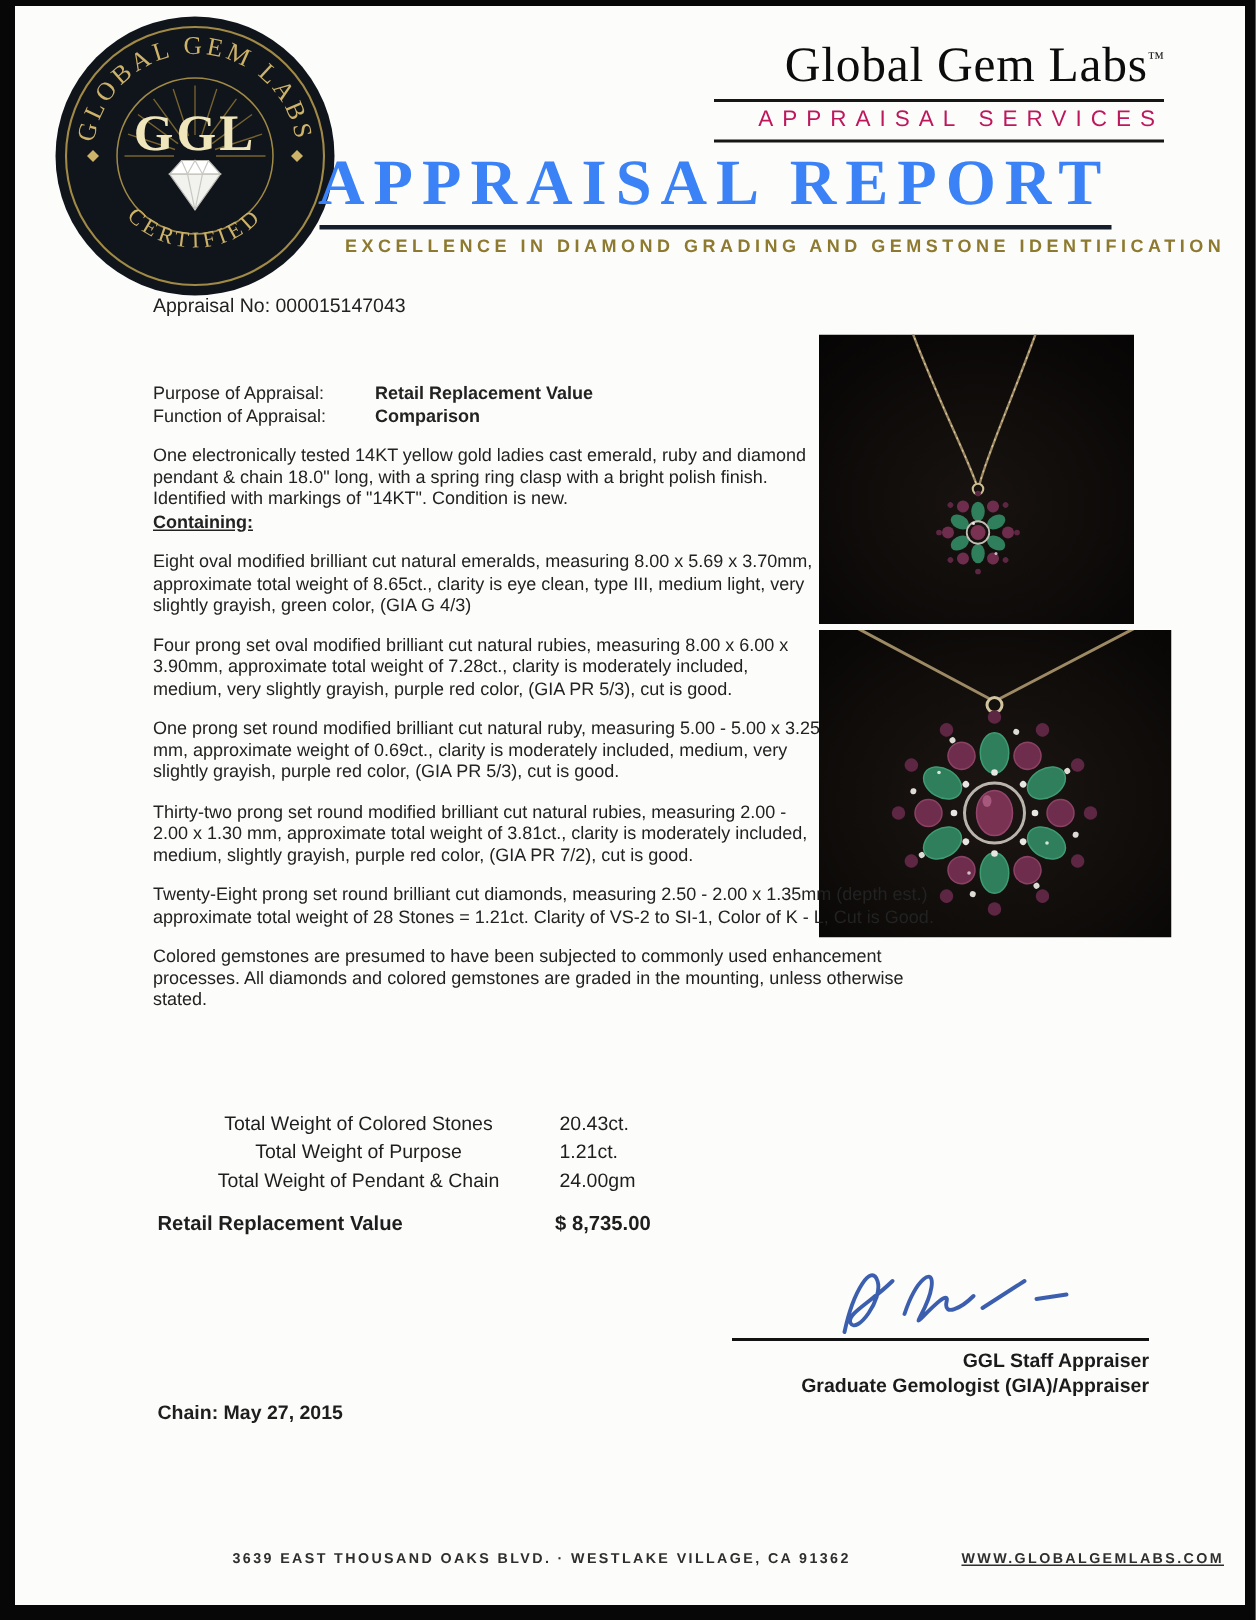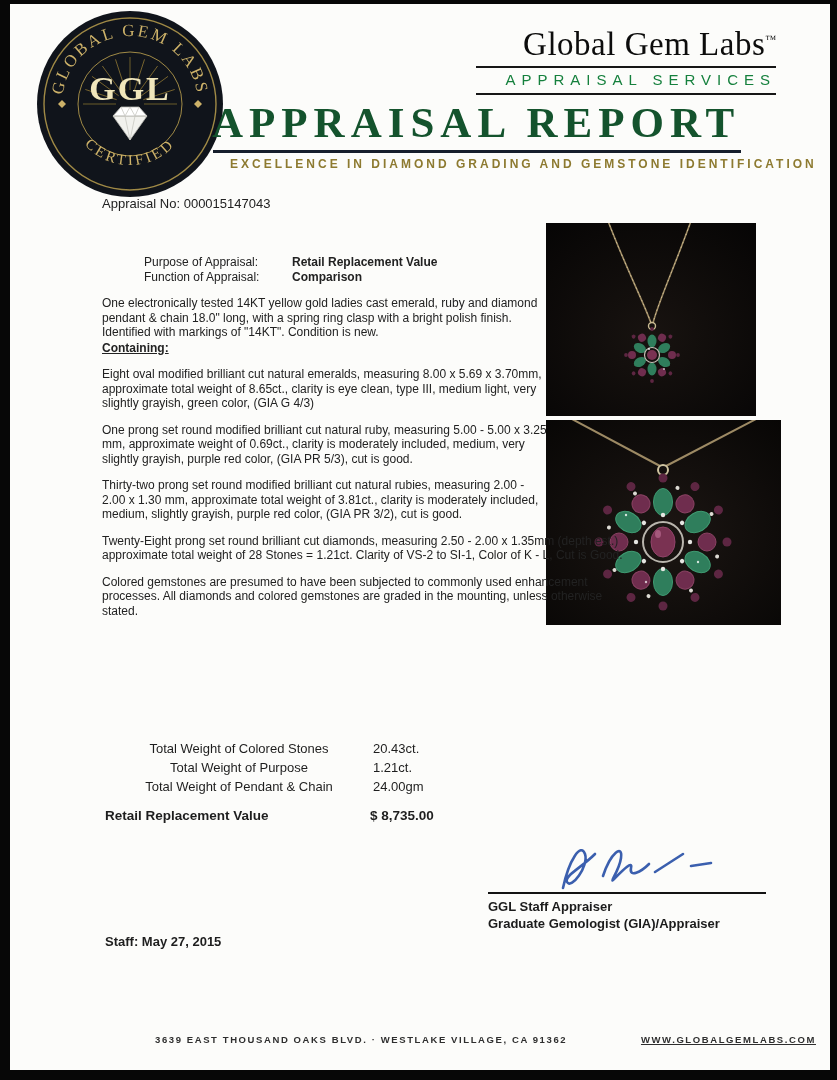--- a/index.html
+++ b/index.html
@@ -16,56 +16,56 @@
     font-family:"Liberation Sans", sans-serif;
     color:#1e1e1e;
     overflow:hidden;
   }
   
   .seal { position:absolute; left:26px; top:6px; }
   .brand { position:absolute; left:466px; top:22px; width:300px; text-align:right; }
   .brand-name { font-family:"Liberation Serif", serif; font-size:33px; color:#0c0c0c; white-space:nowrap; letter-spacing:.5px; }
   .brand-name sup { font-size:11px; letter-spacing:0; }
   .brand-rule { border-top:2px solid #161616; margin:3px 0 2px; height:0; }
-  .brand-sub { font-size:15px; letter-spacing:6px; color:#15803d; padding:1px 0 2px; white-space:nowrap; }
+  .brand-sub { font-size:15px; letter-spacing:6px; color:#be185d; padding:1px 0 2px; white-space:nowrap; }
   .report-title {
     position:absolute; left:202px; top:94px;
     font-family:"Liberation Serif", serif; font-weight:bold;
-    font-size:43px; letter-spacing:6px; color:#14532d; white-space:nowrap;
+    font-size:43px; letter-spacing:6px; color:#3b82f6; white-space:nowrap;
   }
   .report-underline { position:absolute; left:203px; top:146px; width:528px; height:3px; background:#161e2c; }
   .tagline {
     position:absolute; left:204px; top:153px;
     font-size:12px; font-weight:bold; letter-spacing:3px;
     color:#8d7a30; white-space:nowrap;margin-left:16px;
   }
   .appraisal-no { position:absolute; left:92px; top:192px; font-size:13px; color:#222; }
   
   .photo1 { position:absolute; left:536px; top:219px; }
   .photo2 { position:absolute; left:536px; top:416px; }
   
   .content { position:absolute; left:92px; top:251px; width:446px; font-size:12px; line-height:14.5px; color:#222; }
-  .row { display:flex;margin-left:42px; }
+  .row { display:flex; }
   .row .lbl { width:148px; }
   .row .val { font-weight:bold; }
   .para { margin:12px 0 0 0; }
   .para.wide  { width:562px; }
   .para.wide2 { width:536px; }
   .containing { font-weight:bold; margin-top:1px;text-decoration:underline; }
   
   .totals { position:absolute; left:95px; top:737px; font-size:13px; }
   .trow { display:flex; margin-bottom:4px;text-align:center; }
   .trow .tl { width:268px; }
   .trow .tv { font-weight:normal; }
   .retail { position:absolute; left:95px; top:804px; font-size:13.5px; font-weight:bold; display:flex; }
   .retail .tl { width:265px; }
   
   .sig-svg  { position:absolute; left:545px; top:836px; }
   .sig-line { position:absolute; left:478px; top:888px; width:278px; height:2px; background:#121212; }
-  .sig-names { position:absolute; left:478px; top:894px; width:278px; font-size:13px; font-weight:bold; line-height:17px; color:#1b1b1b; }
+  .sig-names { position:absolute; left:478px; top:894px; width:278px; text-align:right; font-size:13px; font-weight:bold; line-height:17px; color:#1b1b1b; }
   .date-line { position:absolute; left:95px; top:930px; font-size:13px; font-weight:bold; }
   
   .footer { position:absolute; left:0; top:1030px; width:100%; height:16px; font-size:9.5px; font-weight:bold; letter-spacing:1.6px; color:#2e2e2e; white-space:nowrap; }
   .f-phone { position:absolute; left:16px;margin-top:44px; }
   .f-addr  { position:absolute; left:145px; }
   .f-web   { position:absolute; right:14px;text-decoration:underline; }
 </style>
 </head>
 <body>
 
@@ -253,22 +253,23 @@
       </div>
       <div class="row">
         <span class="lbl">Function of Appraisal:</span>
         <span class="val">Comparison</span>
       </div>
 
       <p class="para">One electronically tested 14KT yellow gold ladies cast emerald, ruby and diamond pendant &amp; chain 18.0" long, with a spring ring clasp with a bright polish finish.  Identified with markings of "14KT". Condition is new.</p>
       <div class="containing">Containing:</div>
 
       <p class="para">Eight oval modified brilliant cut natural emeralds, measuring 8.00 x 5.69 x 3.70mm, approximate total weight of 8.65ct., clarity is eye clean, type III, medium light, very slightly grayish, green color, (GIA G 4/3)</p>
+      <p class="para">Four prong set oval modified brilliant cut natural rubies, measuring 8.00 x 6.00 x 3.90mm, approximate total weight of 7.28ct., clarity is moderately included, medium, very slightly grayish, purple red color, (GIA PR 5/3), cut is good.</p>
       <p class="para">One prong set round modified brilliant cut natural ruby, measuring 5.00 - 5.00 x 3.25 mm, approximate weight of 0.69ct., clarity is moderately included, medium, very slightly grayish, purple red color, (GIA PR 5/3), cut is good.</p>
-      <p class="para">Thirty-two prong set round modified brilliant cut natural rubies, measuring 2.00 - 2.00 x 1.30 mm, approximate total weight of 3.81ct., clarity is moderately included, medium, slightly grayish, purple red color, (GIA PR 3/2), cut is good.</p>
+      <p class="para">Thirty-two prong set round modified brilliant cut natural rubies, measuring 2.00 - 2.00 x 1.30 mm, approximate total weight of 3.81ct., clarity is moderately included, medium, slightly grayish, purple red color, (GIA PR 7/2), cut is good.</p>
       <p class="para wide">Twenty-Eight prong set round brilliant cut diamonds, measuring 2.50 - 2.00 x 1.35mm (depth est.) approximate total weight of 28 Stones = 1.21ct. Clarity of VS-2 to SI-1, Color of K - L, Cut is Good.</p>
 
       <p class="para wide2">Colored gemstones are presumed to have been subjected to commonly used enhancement processes. All diamonds and colored gemstones are graded in the mounting, unless otherwise stated.</p>
     </div>
 
     <div class="totals">
       <div class="trow">
         <span class="tl">Total Weight of Colored Stones</span>
         <span class="tv">20.43ct.</span>
       </div>
@@ -292,21 +293,21 @@
                M48,36 C56,12 68,4 66,18 C64,32 52,46 60,38 C68,30 78,20 76,28 C74,38 86,32 94,24
                M100,32 L128,14 M136,26 L156,23" fill="none" stroke="#3b5fae" stroke-width="2.6" stroke-linecap="round" stroke-linejoin="round"></path>
     </svg>
     <div class="sig-line"></div>
     <div class="sig-names">
       <div>GGL Staff Appraiser</div>
       <div>Graduate Gemologist (GIA)/Appraiser</div>
     </div>
 
     <div class="date-line">
-      <span>Staff:</span>
+      <span>Chain:</span>
       <span>May 27, 2015</span>
     </div>
 
     <div class="footer">
       <span class="f-phone">805 · 496 · 2266</span>
       <span class="f-addr">3639 EAST THOUSAND OAKS BLVD. · WESTLAKE VILLAGE, CA 91362</span>
       <span class="f-web">WWW.GLOBALGEMLABS.COM</span>
     </div>
 
   </div>

